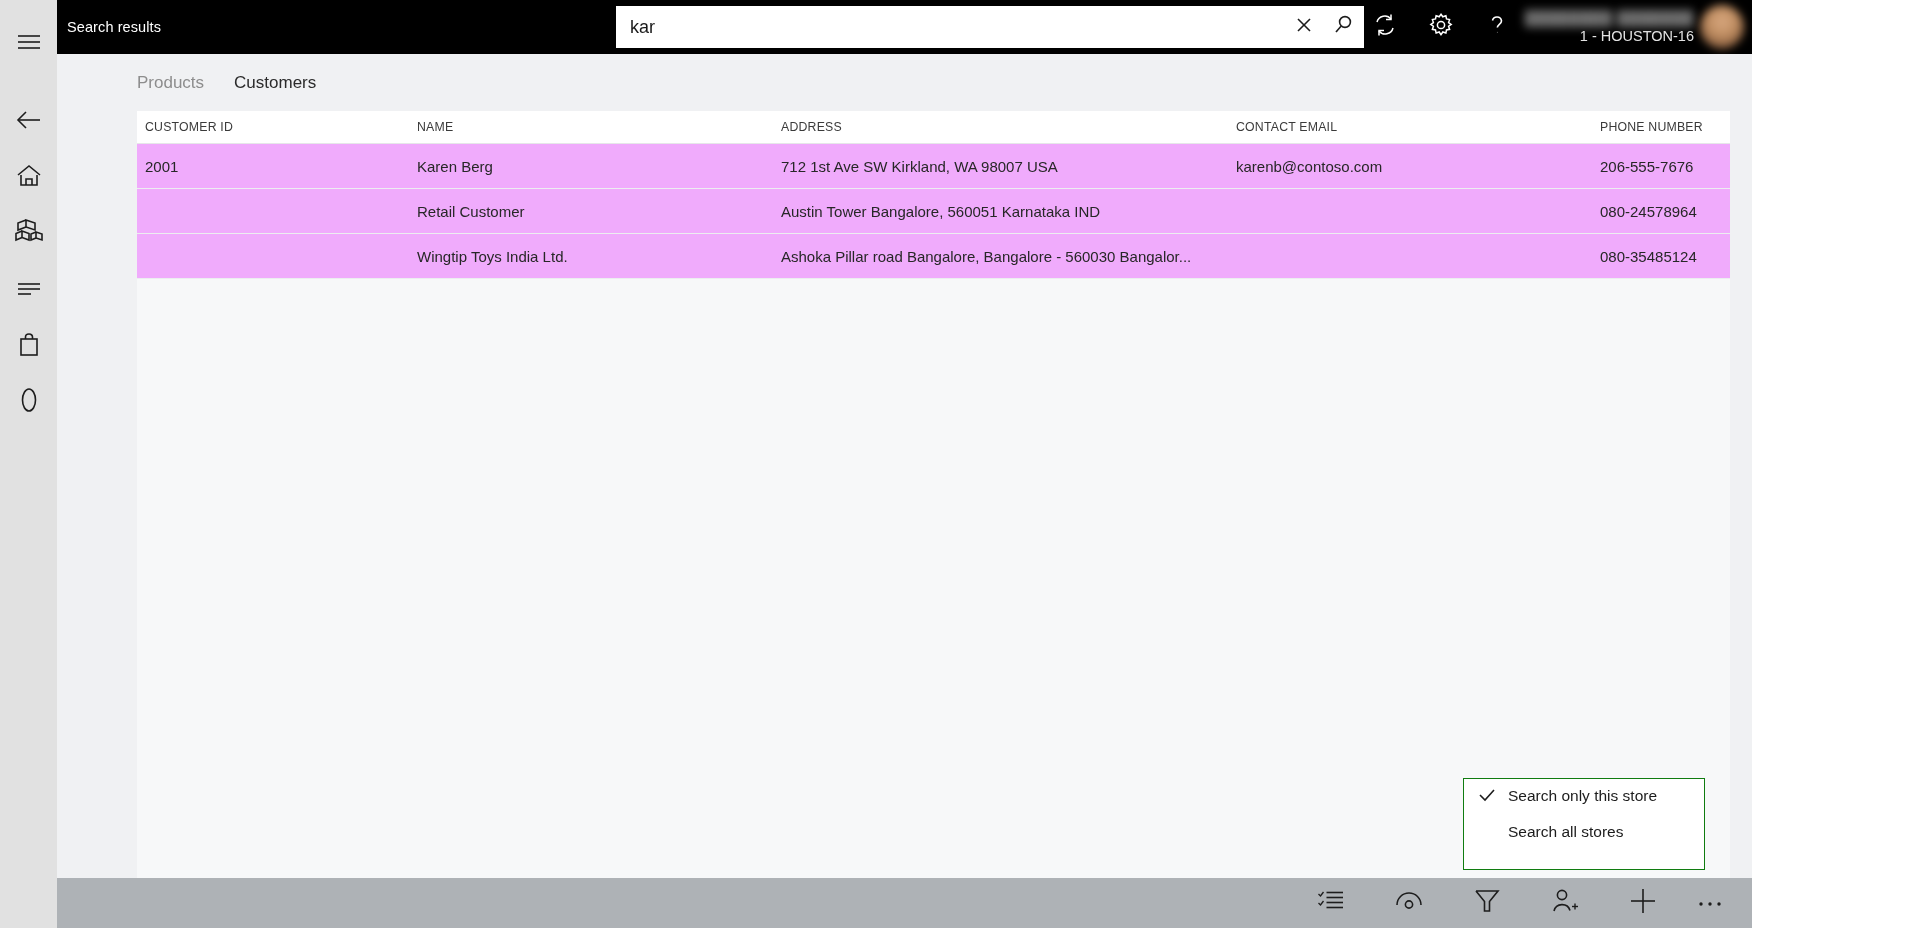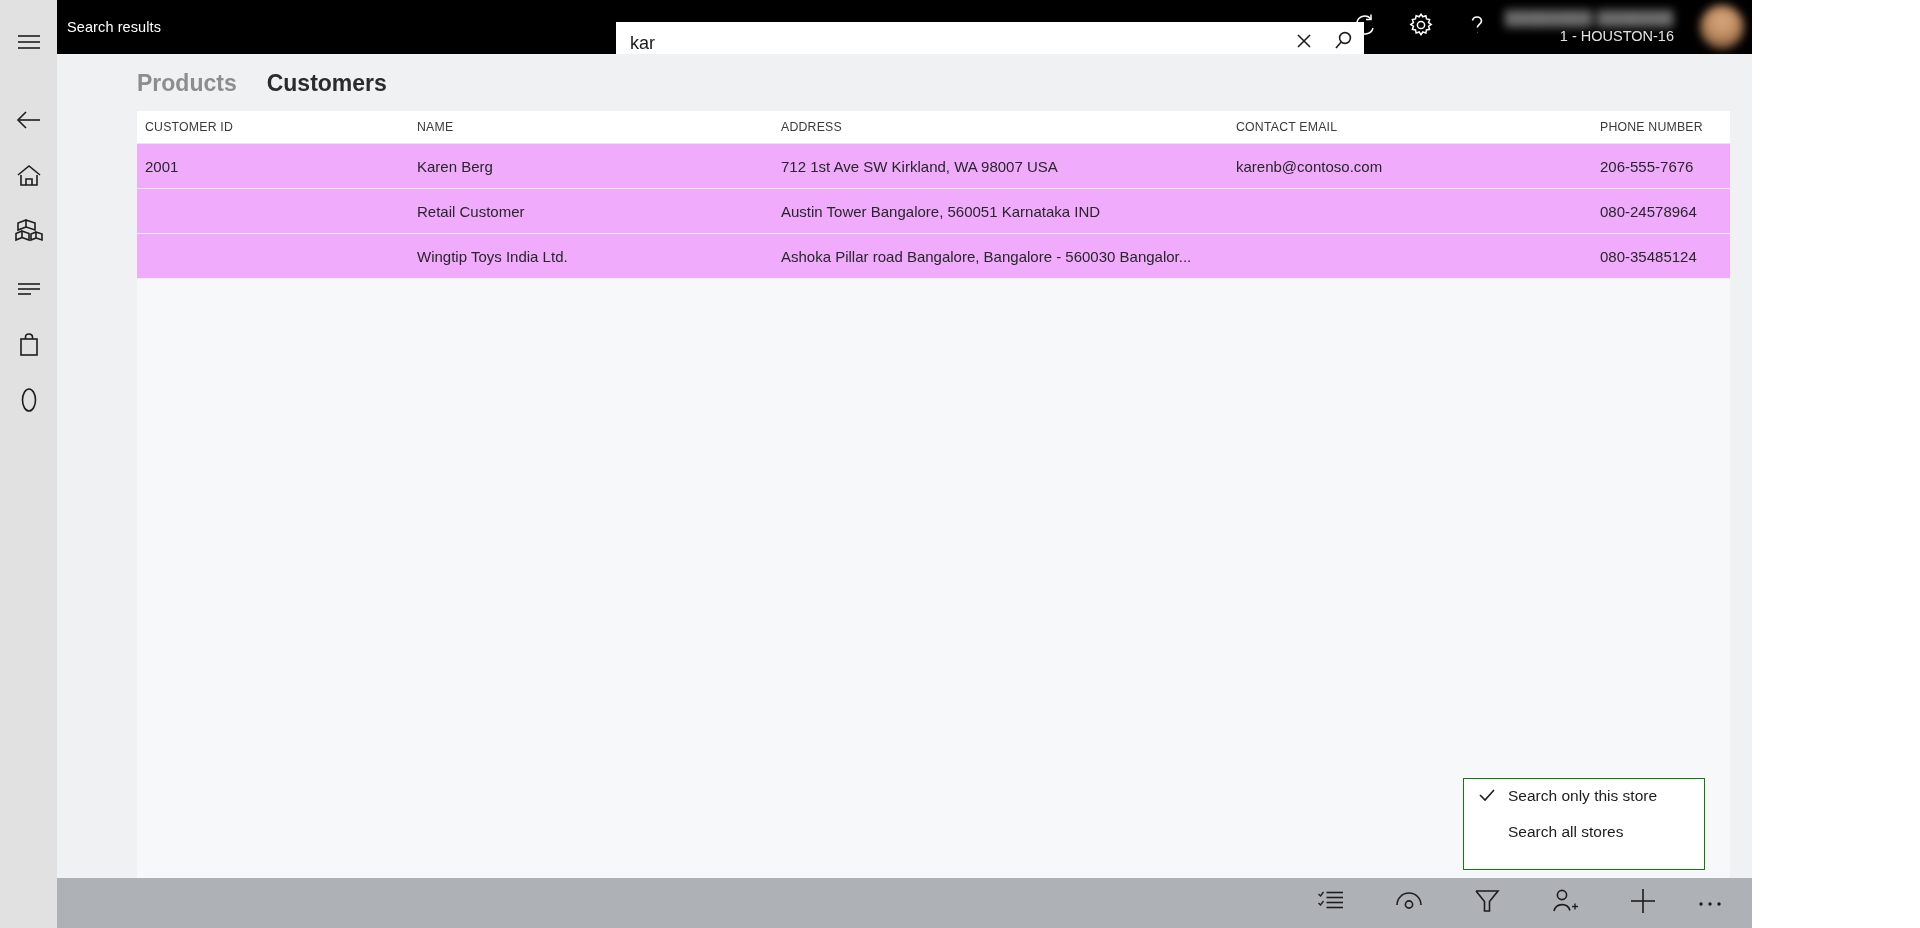--- a/index.html
+++ b/index.html
@@ -55,21 +55,21 @@
   #topbar-title {
     color: #ffffff;
     font-size: 14.5px;
     margin-left: 10px;
     white-space: nowrap;
     letter-spacing: .1px;
   }
   #searchwrap {
     position: absolute;
     left: 559px;
-    top: 22px;
+    top: 6px;
     width: 748px;
     height: 42px;
     background: #ffffff;
     display: flex;
     align-items: center;
   }
   #searchinput {
     flex: 1 1 auto;
     border: none;
     outline: none;
@@ -96,21 +96,21 @@
     width: 56px; height: 54px;
     display: flex; align-items: center; justify-content: center;
     cursor: pointer;
   }
   #userblock {
     height: 54px;
     display: flex;
     flex-direction: column;
     justify-content: center;
     align-items: flex-end;
-    padding-right: 26px;
+    padding-right: 6px;
     cursor: pointer;
   }
   #username {
     color: #d8d8d8;
     font-size: 14px;
     filter: blur(5px);
     opacity: .55;
     letter-spacing: 1px;
     height: 17px;
     line-height: 17px;
@@ -143,22 +143,22 @@
 
   #tabs {
     height: 57px;
     flex: 0 0 57px;
     display: flex;
     align-items: center;
     padding-left: 80px;
     gap: 30px;
   }
   .tab {
-    font-size: 23px;
-    font-weight: 700;
+    font-size: 17px;
+    font-weight: 400;
     color: #2b2b2b;
     cursor: pointer;
     line-height: 30px;
   }
   .tab.inactive { color: #8d8d8d; }
 
   #listpanel {
     margin: 0 22px 0 80px;
     background: #f7f8f9;
     flex: 1 1 auto;

